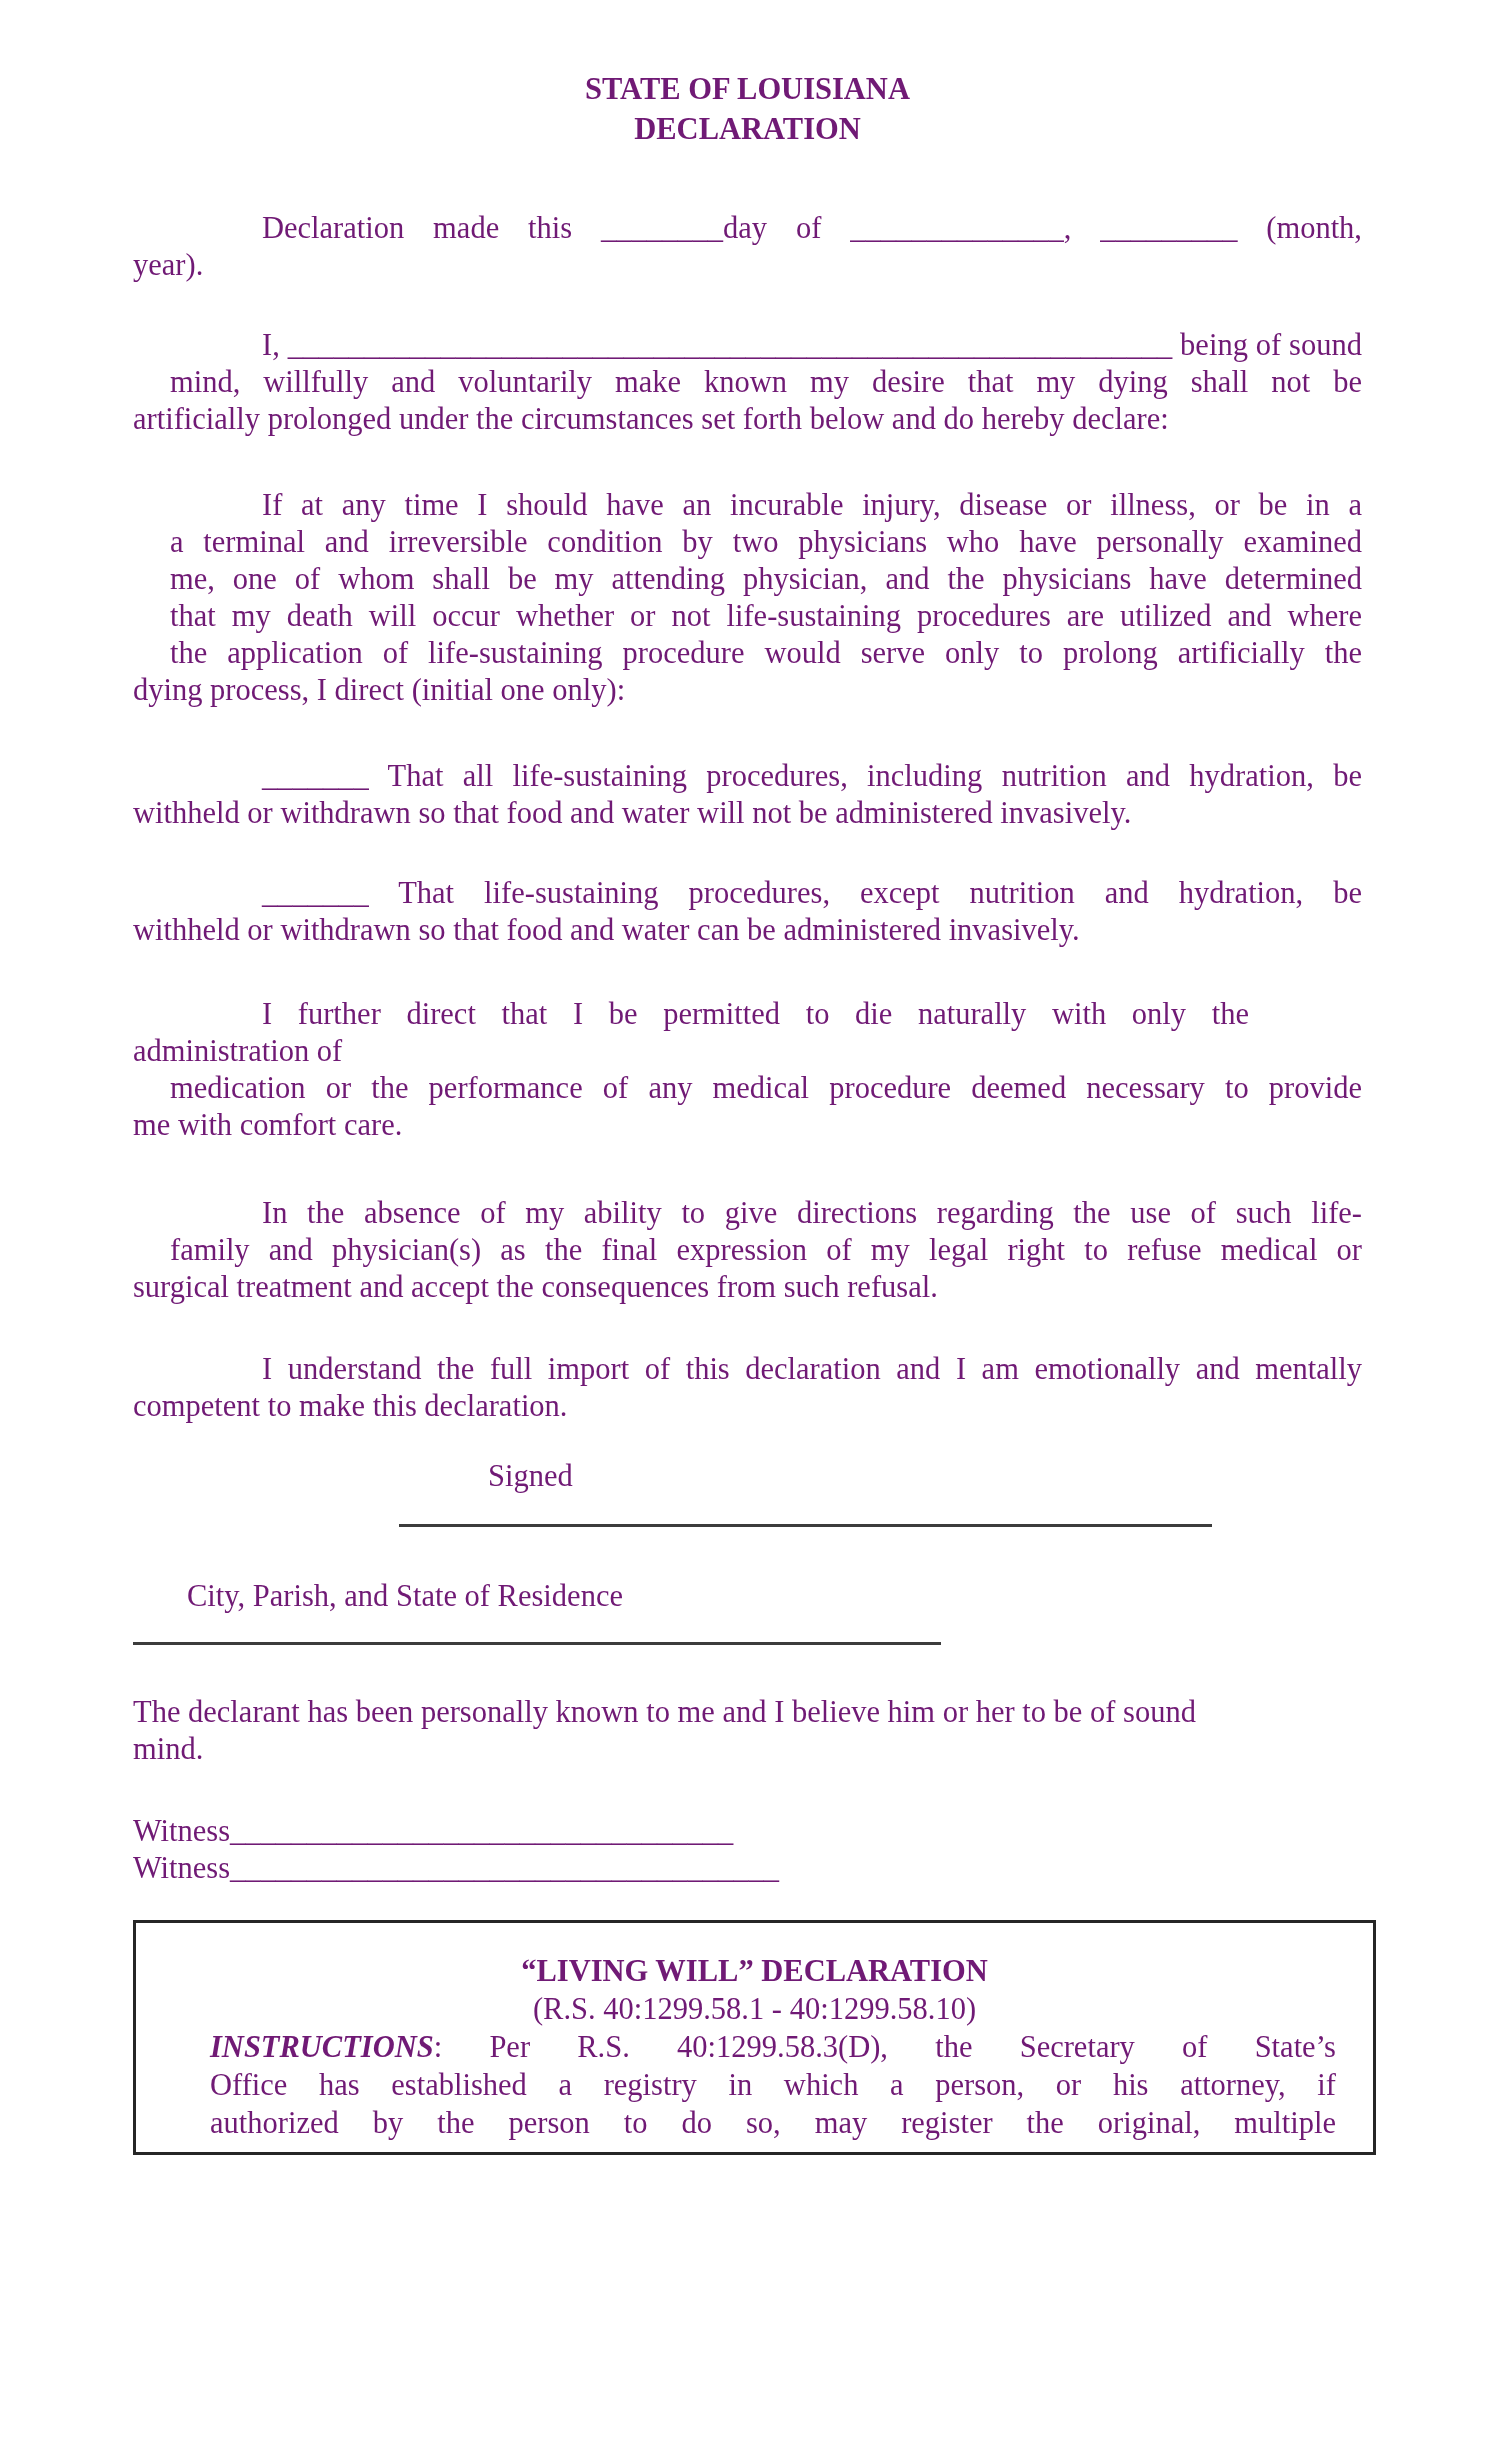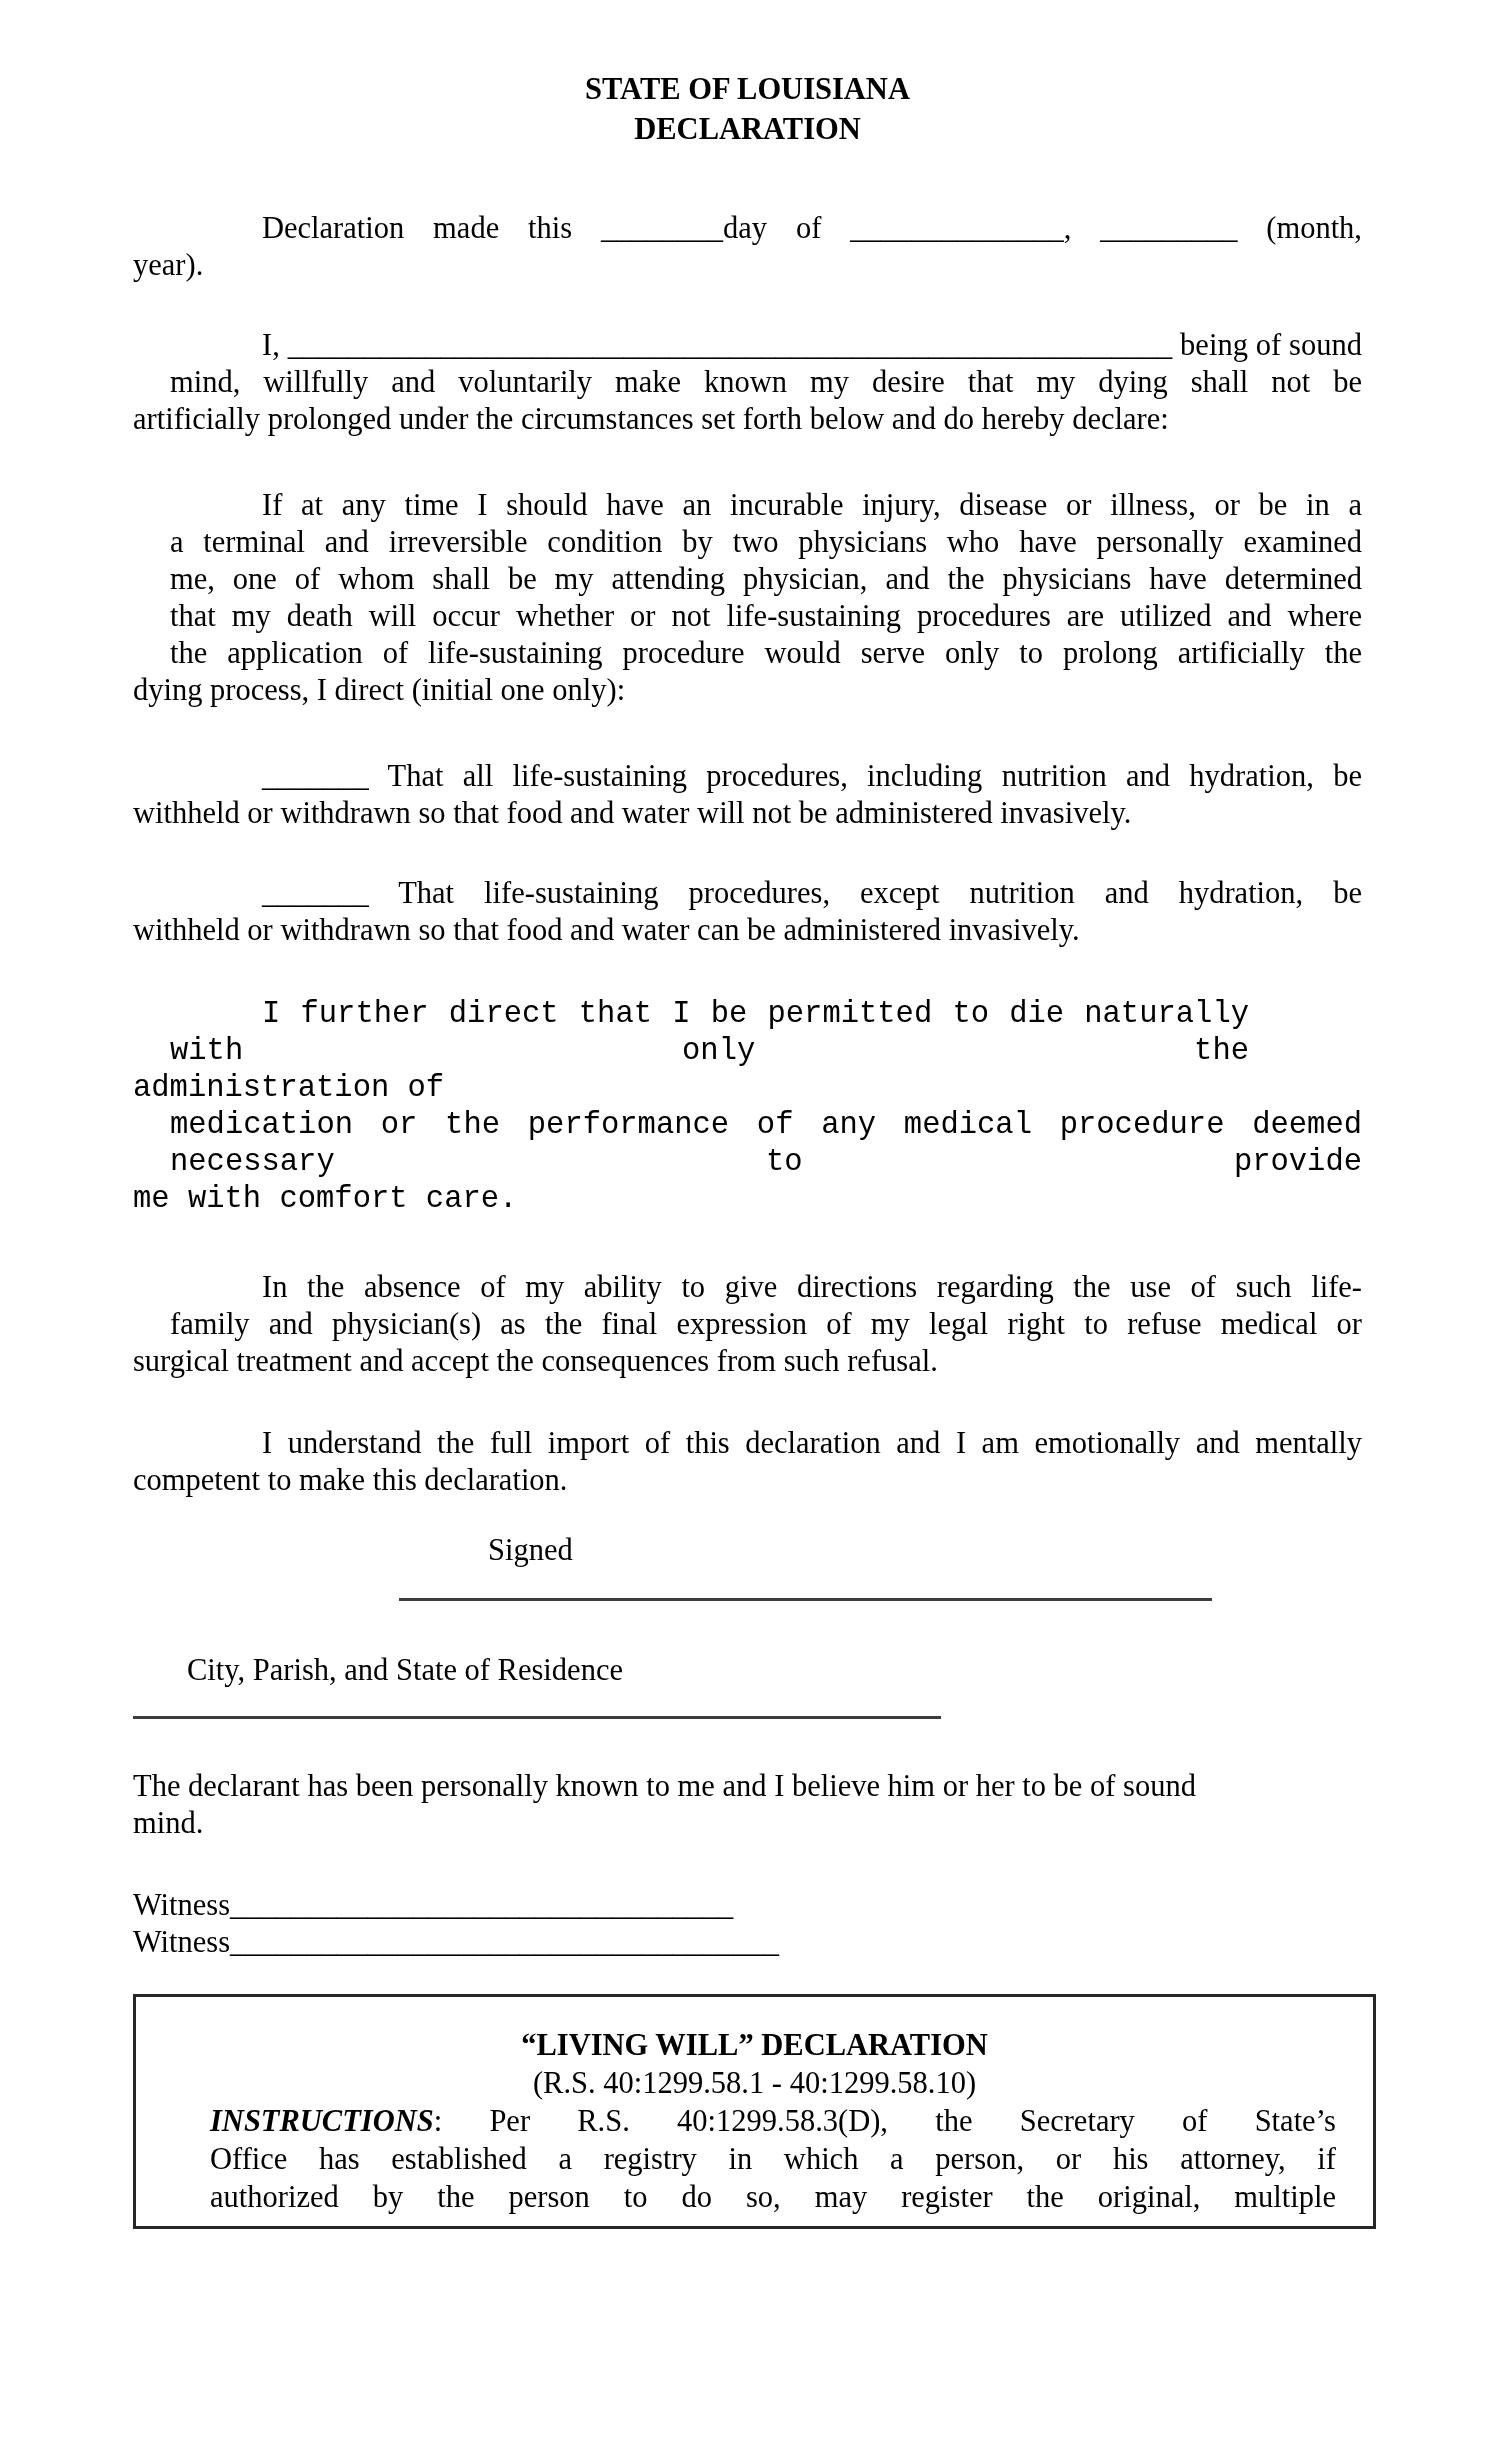--- a/index.html
+++ b/index.html
@@ -6,38 +6,38 @@
   .page {
     position: relative;
     width: 1495px;
     height: 2463px;
     box-sizing: border-box;
     padding: 0 133px;
     background: #ffffff;
     font-family: "Liberation Serif", "DejaVu Serif", serif;
     font-size: 30.5px;
     line-height: 37px;
-    color: #000000;
+    color: #701a75;
     overflow: hidden;
   }
   .doc-title {
     margin-top: 69px;
     text-align: center;
     font-weight: bold;
     line-height: 40px;
   }
   .para { margin: 0; }
   .ln { min-height: 37px; }
   .ind { text-indent: 92px; }
   .j { text-align: justify; text-align-last: justify; margin-left: 37px; }
   .shortline { width: 1079px; }
   .mt62 { margin-top: 61px; }
   .mt52 { margin-top: 51px; }
   .mt50 { margin-top: 49px; }
-  .mt48 { margin-top: 47px; font-family: Liberation Mono, monospace; }
+  .mt48 { margin-top: 47px; }
   .mt46 { margin-top: 45px; }
   .mt44 { margin-top: 43px; }
   .mt33 { margin-top: 32.5px; }
   .signed-line { padding-left: 355px; }
   .rule {
     height: 3px;
     background: #3c3c3c;
   }
   .sig-rule { margin-top: 29.6px; margin-left: 266px; width: 813px; }
   .city-label { padding-left: 54px; }

